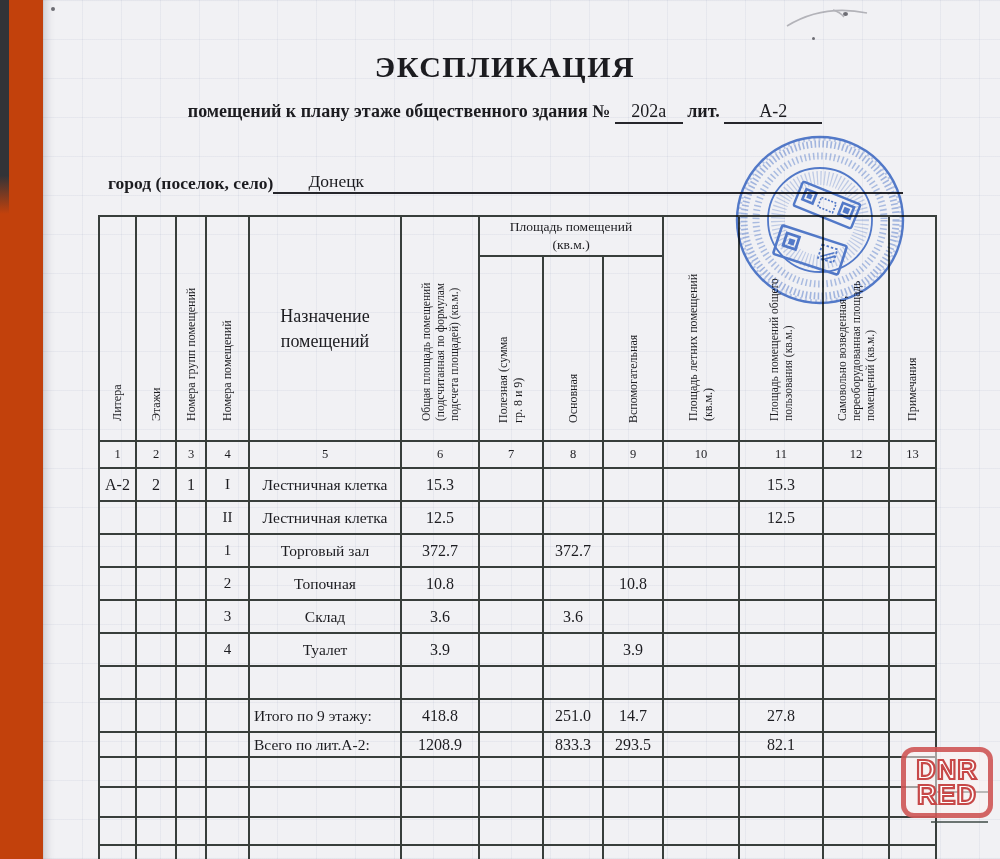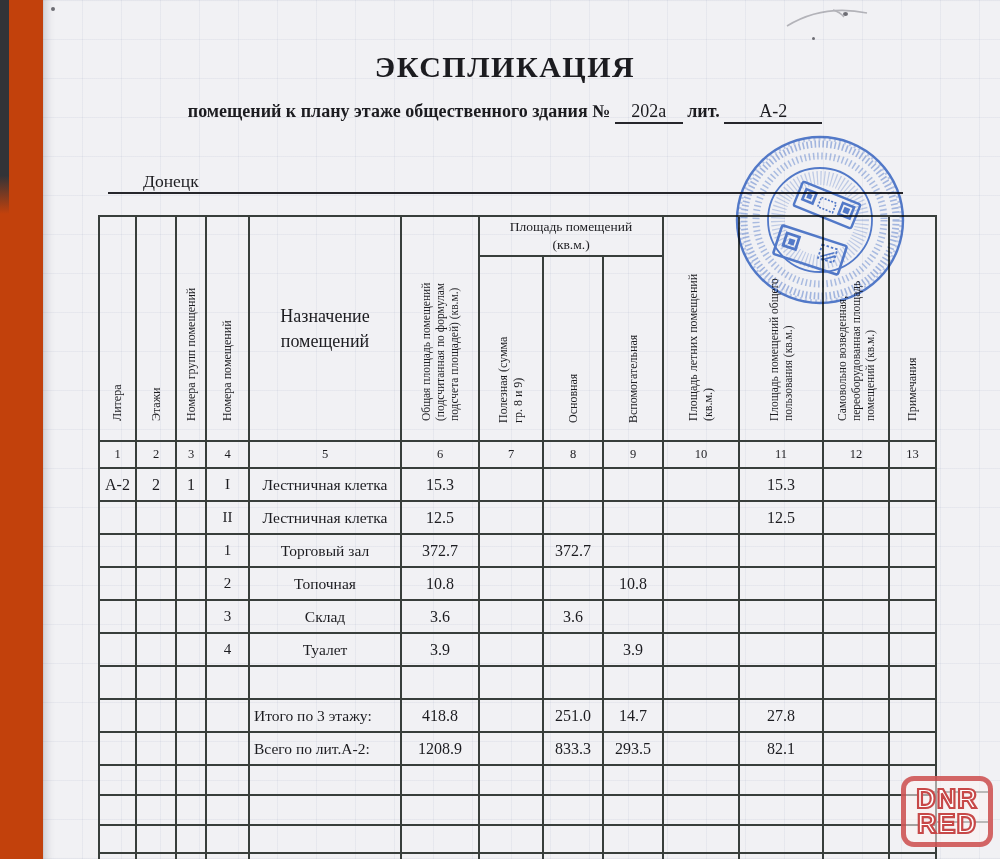--- a/index.html
+++ b/index.html
@@ -43,21 +43,21 @@
   tbody td{font-size:16px;text-align:center;white-space:nowrap;}
   tbody td.c4{font-size:15px;}
   tbody td.c5{font-size:15.5px;}
   tbody td.tl{text-align:left;padding-left:4px;}
   
   .artifact-line{position:absolute;height:2px;background:#3d4946;opacity:.75;}
   
   .stamp{position:absolute;left:722px;top:122px;mix-blend-mode:multiply;opacity:.88;}
   .pencil{position:absolute;left:775px;top:0;opacity:.6;}
   
-  .wm{position:absolute;left:901px;top:776px;width:92px;height:71px;box-sizing:border-box;
+  .wm{position:absolute;left:901px;top:747px;width:92px;height:71px;box-sizing:border-box;
       border:5px solid rgba(201,70,70,.82);border-radius:13px;
       background:rgba(252,242,242,.55);display:flex;flex-direction:column;
       align-items:center;justify-content:center;
       font-family:"Liberation Sans","DejaVu Sans",sans-serif;font-weight:bold;
       font-size:27px;line-height:.92;letter-spacing:1px;color:#ffffff;
       -webkit-text-stroke:2.2px #c74848;text-stroke:2.2px #c74848;}
 </style>
 </head>
 <body>
 
@@ -71,20 +71,21 @@
 
   <div class="title">ЭКСПЛИКАЦИЯ</div>
 
   <div class="subtitle"><span>помещений к плану этаже общественного здания №</span>
     <span class="fill-val">202а</span>
     <span>лит.</span>
     <span class="fill-val wide">А-2</span>
   </div>
 
   <div class="addr" style="top:170px;left:108px;width:795px;">
+    <span class="lbl">город (поселок, село)</span>
     <span class="line-fill">
       <span class="val" style="left:35px;">Донецк</span>
     </span>
   </div>
 
   <table class="expl">
     <colgroup>
       <col style="width:37px">
         <col style="width:40px">
         <col style="width:30px">
@@ -247,31 +248,31 @@
           <td class="c10"></td>
           <td class="c11"></td>
           <td class="c12"></td>
           <td class="c13"></td>
         </tr>
         <tr style="height: 33px;">
           <td class="c1"></td>
           <td class="c2"></td>
           <td class="c3"></td>
           <td class="c4"></td>
-          <td class="c5 tl">Итого по 3 этажу:</td>
+          <td class="c5 tl">Итого по 9 этажу:</td>
           <td class="c6">418.8</td>
           <td class="c7"></td>
           <td class="c8">251.0</td>
           <td class="c9">14.7</td>
           <td class="c10"></td>
           <td class="c11">27.8</td>
           <td class="c12"></td>
           <td class="c13"></td>
         </tr>
-        <tr style="height: 33px;">
+        <tr style="height: 25px;">
           <td class="c1"></td>
           <td class="c2"></td>
           <td class="c3"></td>
           <td class="c4"></td>
           <td class="c5 tl">Всего по лит.А-2:</td>
           <td class="c6">1208.9</td>
           <td class="c7"></td>
           <td class="c8">833.3</td>
           <td class="c9">293.5</td>
           <td class="c10"></td>

